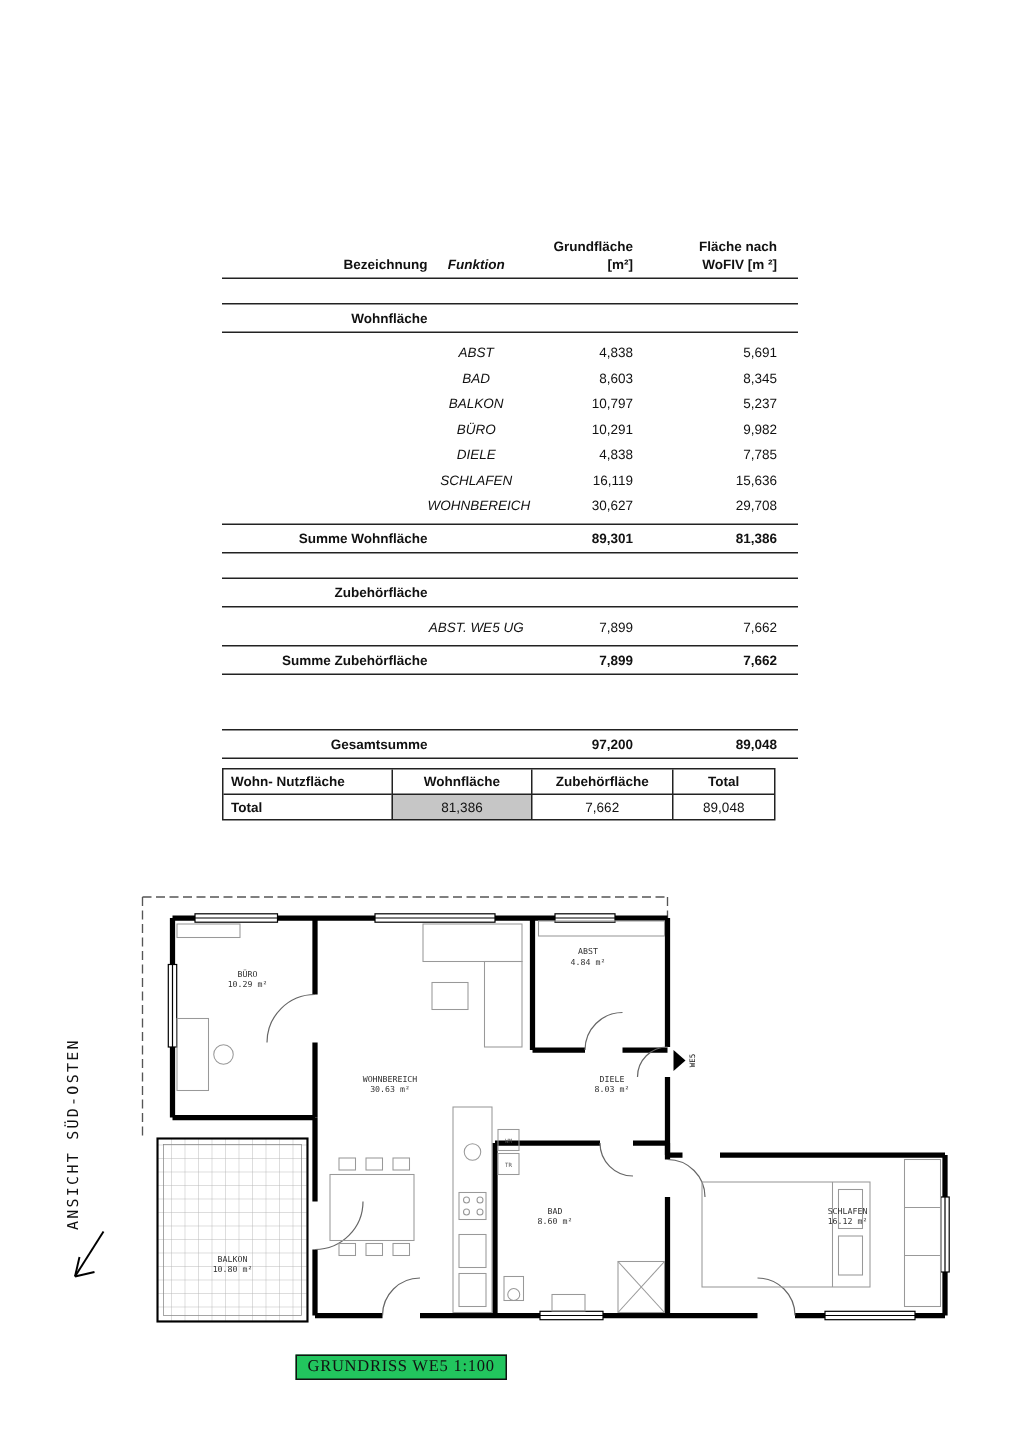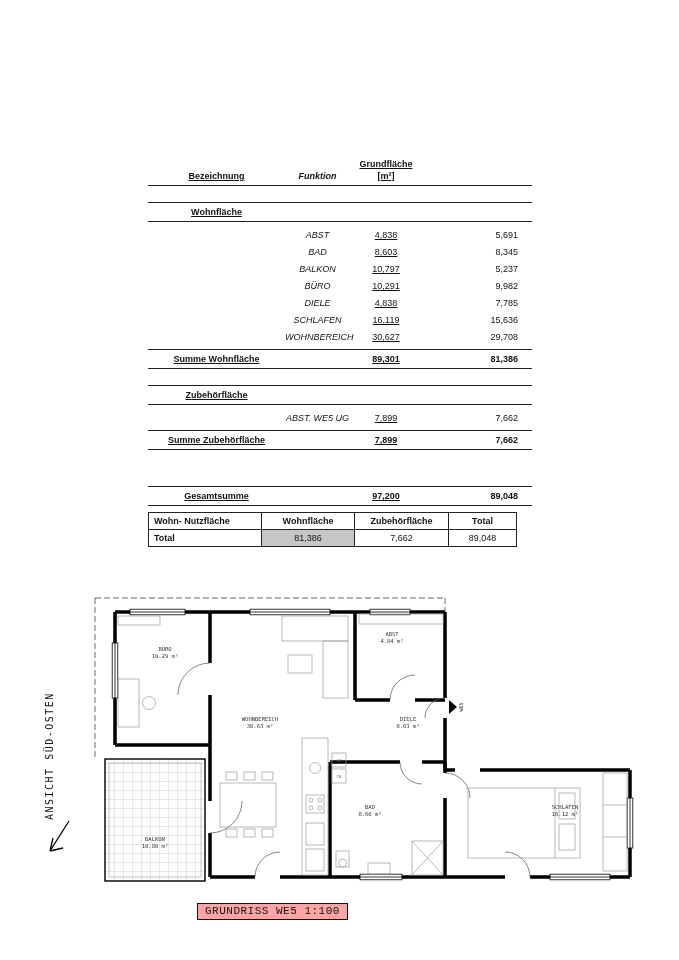--- a/index.html
+++ b/index.html
@@ -4,23 +4,23 @@
 <style>
   html,body{margin:0;padding:0;background:#888;}
   .page{
     position:relative;width:679px;height:960px;background:#ffffff;
     font-family:"Liberation Sans",sans-serif;color:#111;overflow:hidden;
     margin:0 auto;
   }
   
   .area-table{position:absolute;left:148px;top:158px;width:384px;font-size:9px;line-height:12px;}
   .row{display:grid;grid-template-columns:137px 65px 72px 110px;align-items:end;}
-  .c1{text-align:center;text-decoration:underline;}
+  .c1{text-align:right;}
   .c2{text-align:center;font-style:italic;}
-  .c3{text-align:center;text-decoration:underline;}
+  .c3{text-align:right;}
   .c4{text-align:right;padding-right:14px;}
   .t-header{font-weight:bold;border-bottom:1px solid #222;padding-bottom:3px;}
   .band{font-weight:bold;border-top:1px solid #222;border-bottom:1px solid #222;padding:3px 0;}
   .sect-gap{margin-top:16px;}
   .big-gap{margin-top:36px;}
   .data{padding-top:5px;line-height:12px;}
   .first-data{padding-top:7px;}
   .sum{margin-top:6px;}
   
   .mini-table{
@@ -42,35 +42,36 @@
     position:absolute;left:44px;top:680px;height:140px;
     writing-mode:vertical-rl;transform:rotate(180deg);
     font-family:"DejaVu Sans Mono",monospace;font-size:10px;letter-spacing:1.5px;color:#111;
     white-space:nowrap;
   }
   .ansicht-arrow{position:absolute;left:42px;top:818px;}
   
   .plan-title{
     position:absolute;left:197px;top:903px;
     border:1.5px solid #111;padding:1px 7px 2px 7px;
-    font-family:Liberation Mono, monospace;font-size:11px;letter-spacing:0.5px;color:#111;
-    background:#fca5a5;
+    font-family:Liberation Serif, serif;font-size:11px;letter-spacing:0.5px;color:#111;
+    background:#22c55e;
   }
 </style>
 </head>
 <body>
 
 <div class="page">
 
   <div class="area-table">
 
     <div class="row t-header">
       <span class="c1">Bezeichnung</span>
       <span class="c2">Funktion</span>
       <span class="c3">Grundfläche [m²]</span>
+      <span class="c4"><span>Fläche nach</span><br><span>WoFIV [m ²]</span></span>
     </div>
 
     <div class="row band sect-gap">
       <span class="c1">Wohnfläche</span>
       <span class="c2"></span>
         <span class="c3"></span>
         <span class="c4"></span>
     </div>
 
     <div class="row data first-data">

